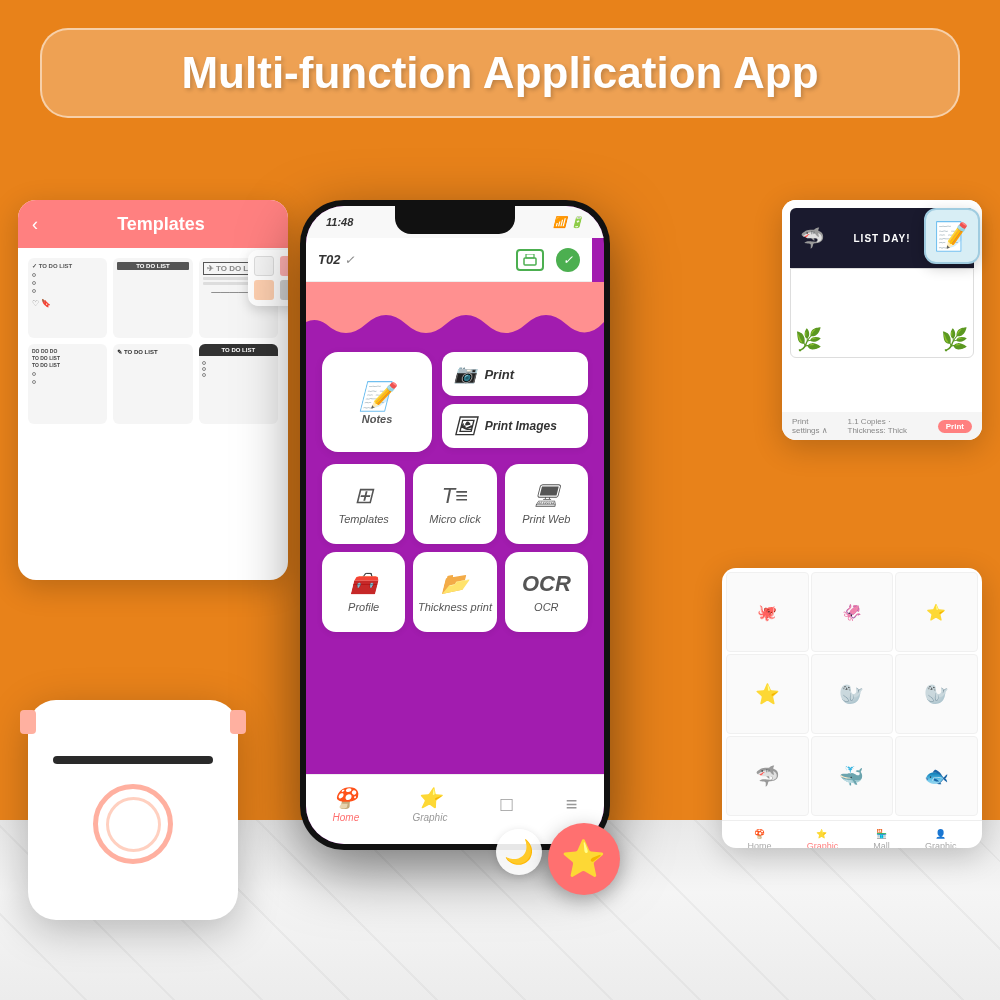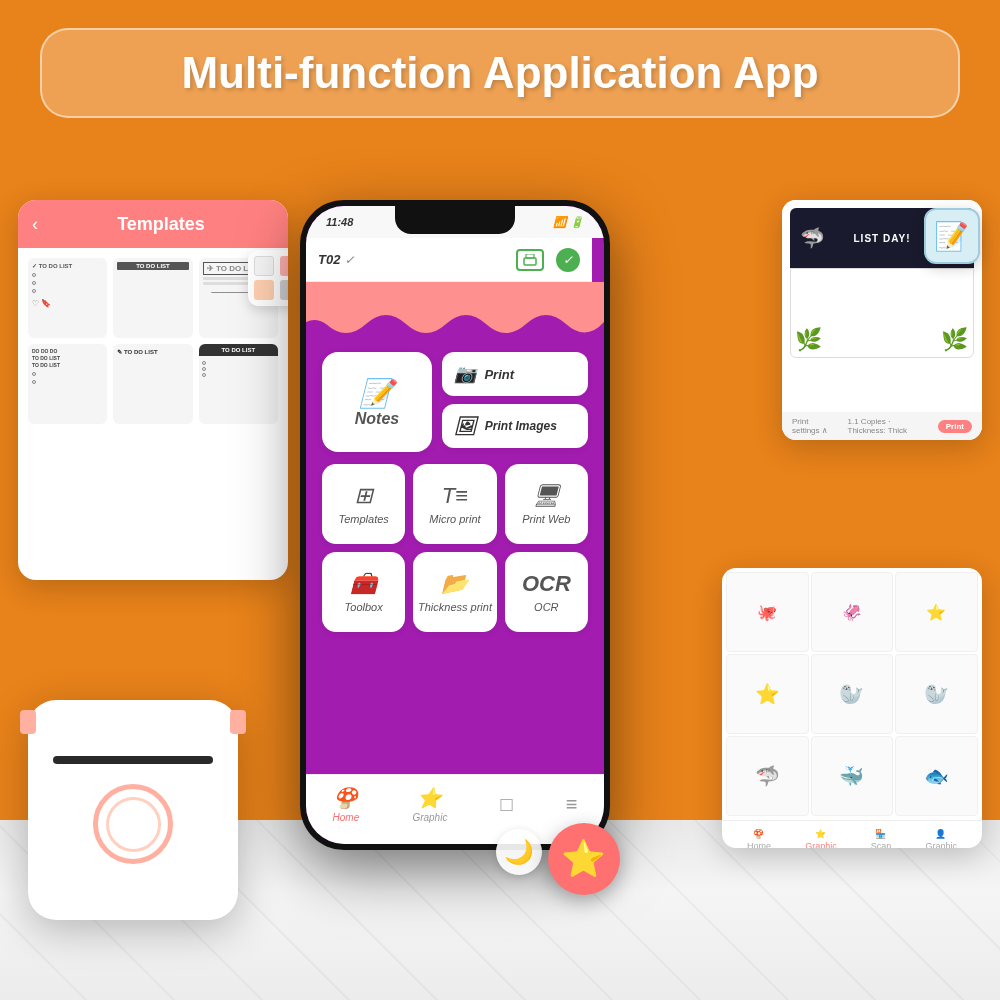--- a/index.html
+++ b/index.html
@@ -659,21 +659,21 @@
 
       <svg class="phone-wave" viewBox="0 0 298 70" preserveAspectRatio="none">
         <path d="M0,0 L298,0 L298,40 Q280,60 260,42 Q240,24 220,42 Q200,60 180,42 Q160,24 140,42 Q120,60 100,42 Q80,24 60,42 Q40,60 20,42 Q10,35 0,40 Z" fill="#FF9090"></path>
       </svg>
 
       <div class="app-content">
 
         <div class="app-top-row">
           <div class="app-card-notes">
             <div style="font-size:28px;">📝</div>
-            <div style="font-size:16px;color:#555;font-weight:600;">Notes</div>
+            <div style="font-size:11px;color:#555;font-weight:600;">Notes</div>
           </div>
           <div class="app-card-scan-print">
             <div class="app-card-sm">
               <div style="font-size:18px;">📷</div>
               <span>Print</span>
             </div>
             <div class="app-card-sm">
               <div style="font-size:18px;">🖼</div>
               <span style="font-size:12px;">Print Images</span>
             </div>
@@ -681,29 +681,29 @@
         </div>
 
 
         <div class="app-icon-grid">
           <div class="app-icon-item">
             <div style="font-size:22px;">⊞</div>
             <span>Templates</span>
           </div>
           <div class="app-icon-item">
             <div style="font-size:22px;">T≡</div>
-            <span>Micro print</span>
+            <span>Micro click</span>
           </div>
           <div class="app-icon-item">
             <div style="font-size:22px;">🖥</div>
             <span>Print Web</span>
           </div>
           <div class="app-icon-item">
             <div style="font-size:22px;">🧰</div>
-            <span>Toolbox</span>
+            <span>Profile</span>
           </div>
           <div class="app-icon-item">
             <div style="font-size:22px;">📂</div>
             <span>Thickness print</span>
           </div>
           <div class="app-icon-item">
             <div style="font-size:22px;font-weight:700;color:#555;">OCR</div>
             <span>OCR</span>
           </div>
         </div>
@@ -771,21 +771,21 @@
     <div class="sticker-nav-item">
       <span>🍄</span>
       <span>Home</span>
     </div>
     <div class="sticker-nav-item active">
       <span>⭐</span>
       <span>Graphic</span>
     </div>
     <div class="sticker-nav-item">
       <span>🏪</span>
-      <span>Scan</span>
+      <span>Mall</span>
     </div>
     <div class="sticker-nav-item">
       <span>👤</span>
       <span>Graphic</span>
     </div>
   </div>
 </div>
 
 <div style="position:absolute;left:28px;bottom:80px;width:210px;height:220px;background:white;border-radius:28px;box-shadow:0 10px 40px rgba(0,0,0,0.25);display:flex;flex-direction:column;align-items:center;justify-content:center;gap:10px;">
 

